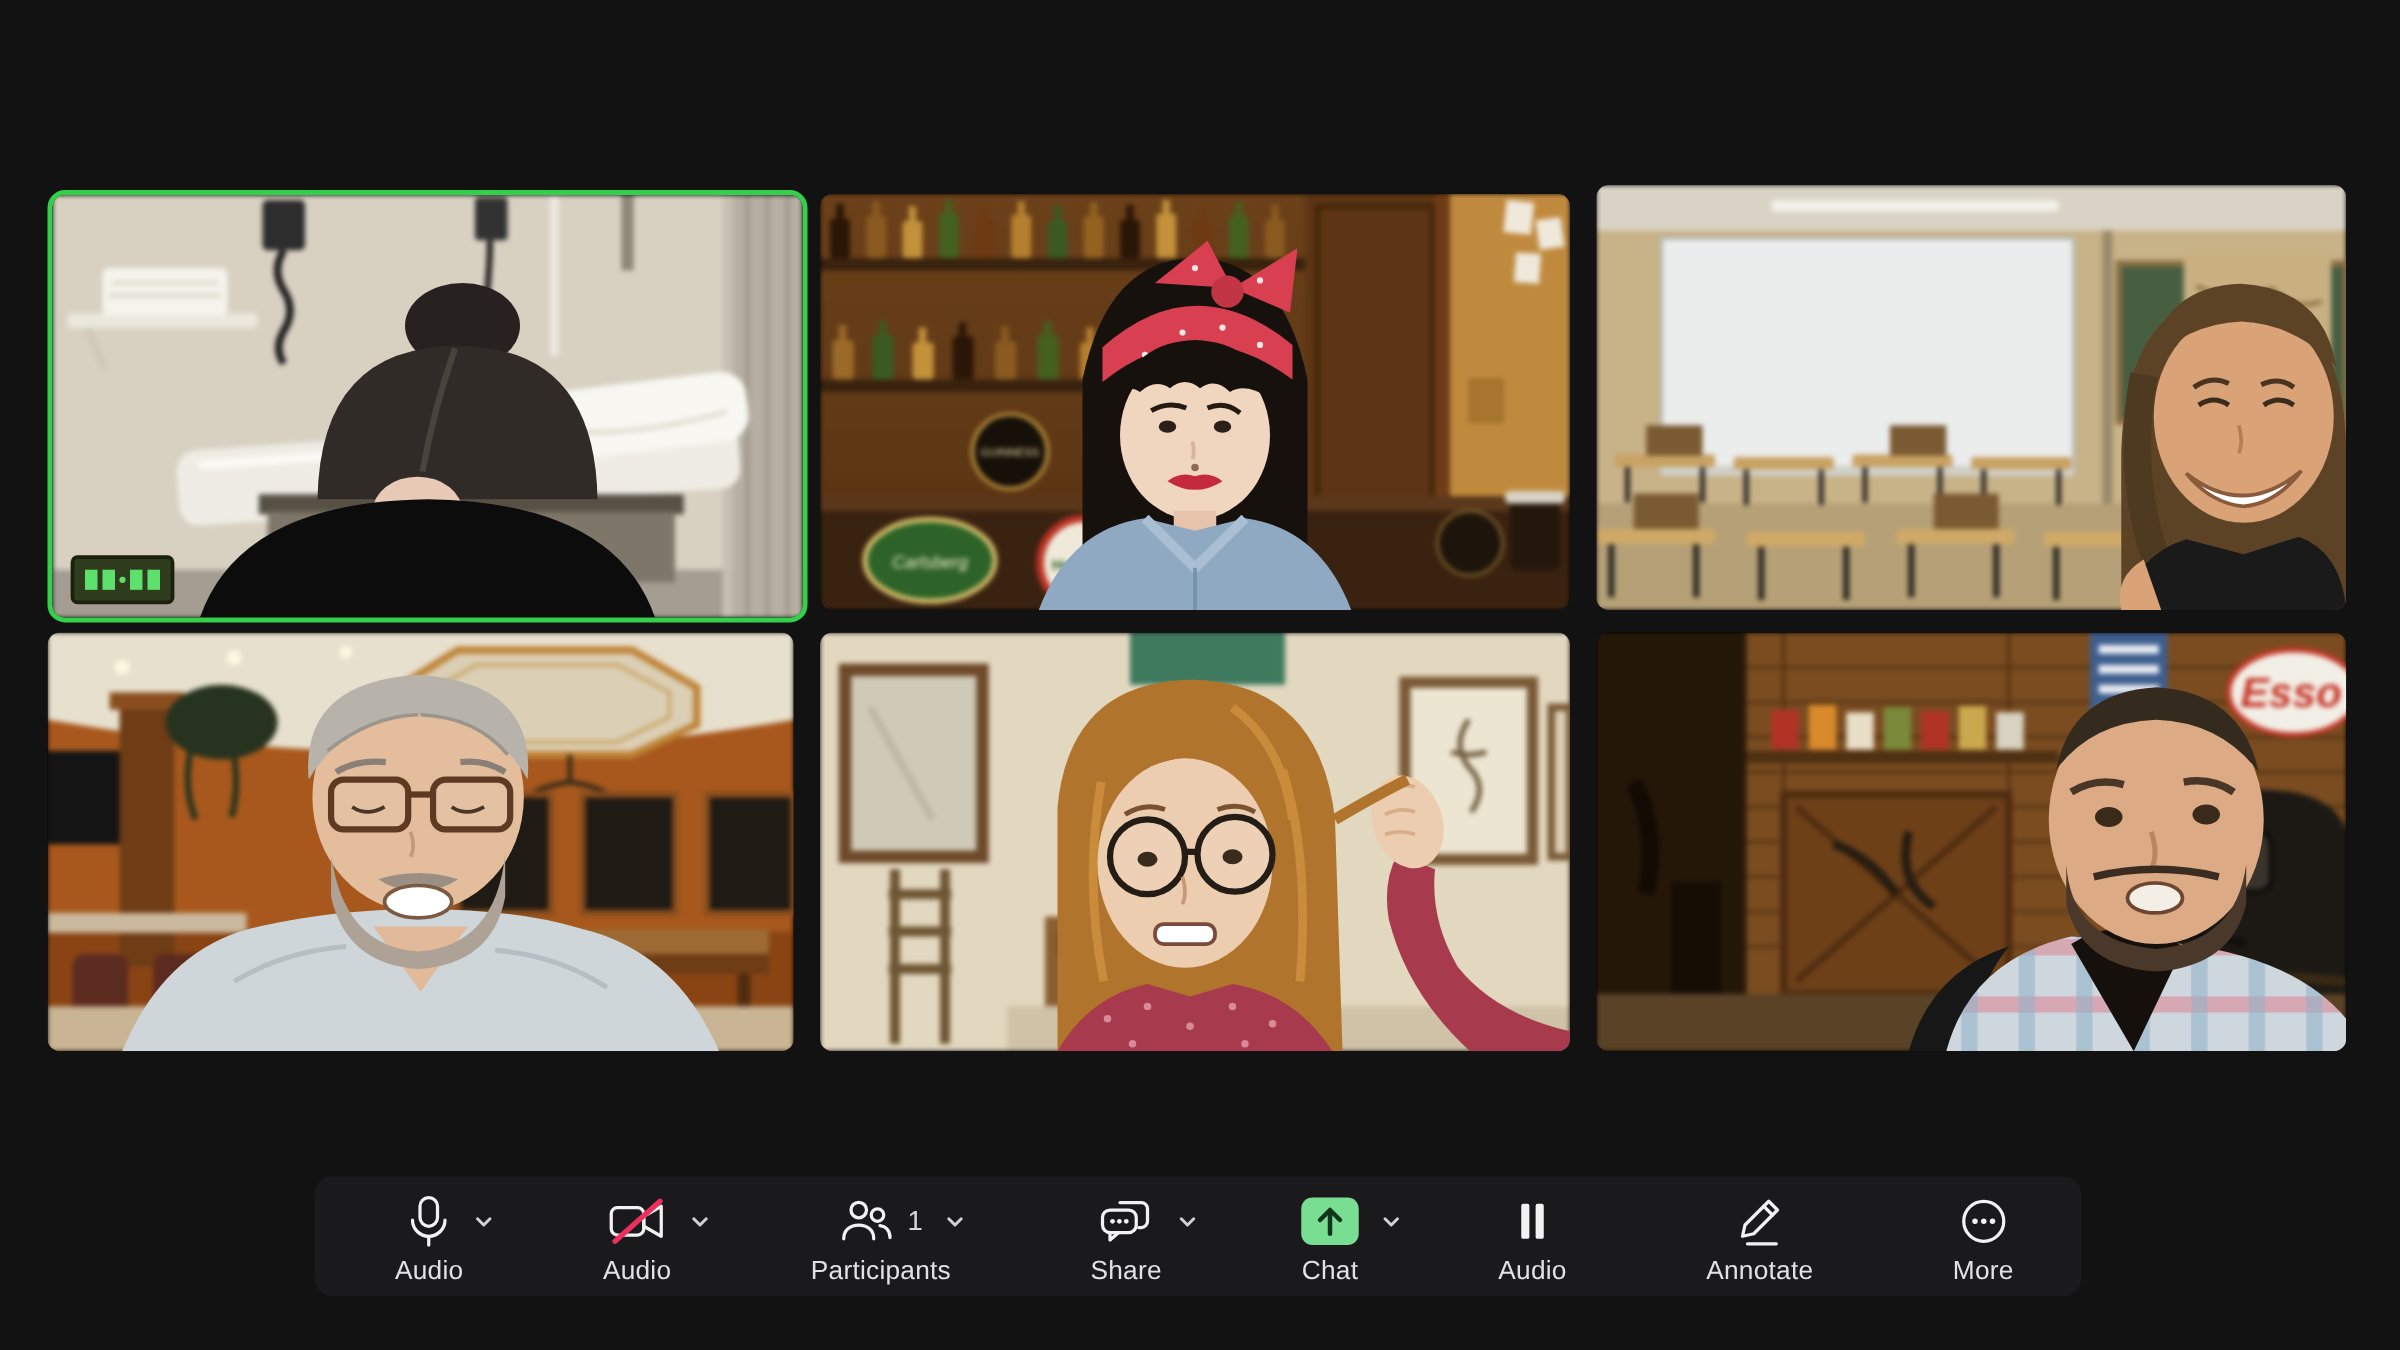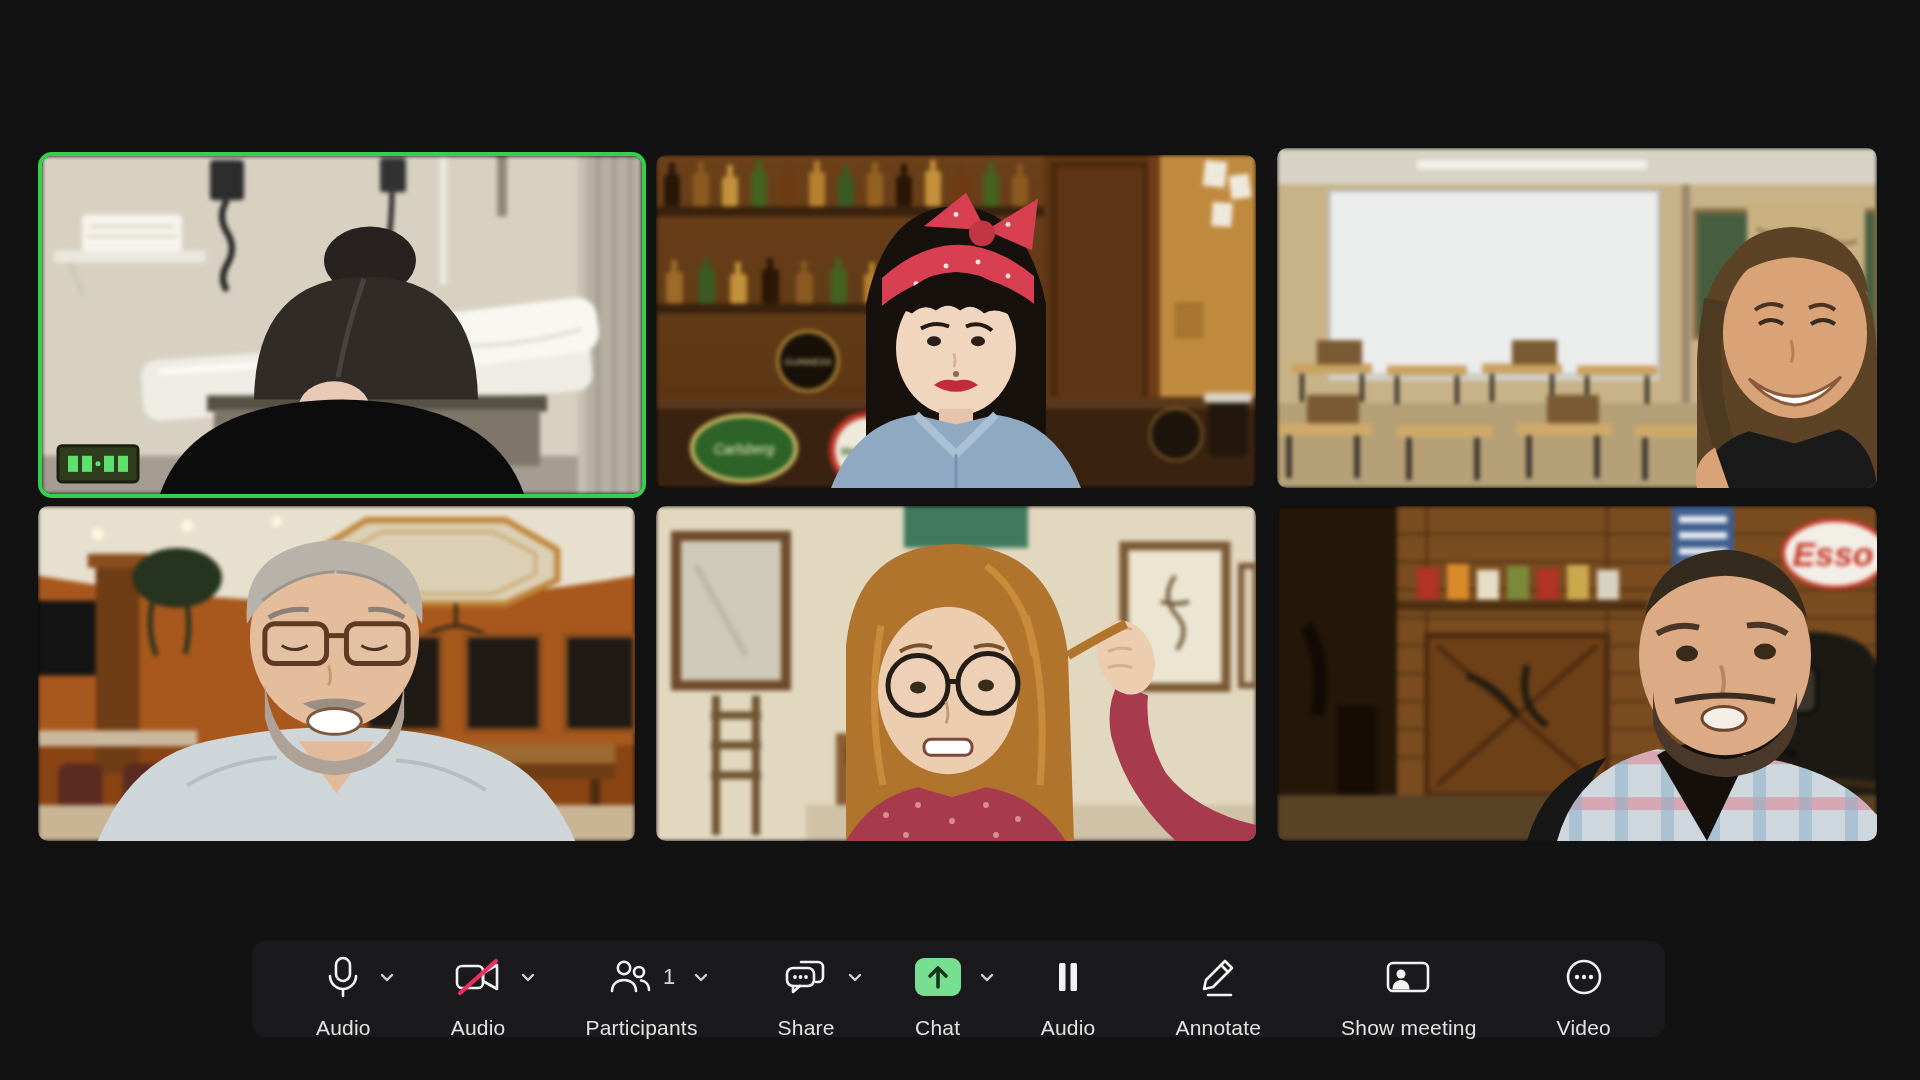--- a/index.html
+++ b/index.html
@@ -20,21 +20,21 @@
   #t4{left:38px;top:506px;width:597px;height:335px;}
   #t5{left:656px;top:506px;width:600px;height:335px;}
   #t6{left:1277px;top:506px;width:600px;height:335px;}
 
   
   .toolbar{position:absolute;left:252px;top:941px;width:1413px;height:96px;
     background:#1a1a1c;border-radius:14px;display:flex;align-items:flex-start;
     justify-content:space-between;padding:13px 54px 0 64px;box-sizing:border-box;}
   .tb-item{display:flex;flex-direction:column;align-items:center;cursor:pointer;}
   .tb-top{position:relative;height:46px;display:flex;align-items:center;justify-content:center;gap:9px;}
-  .tb-label{margin-top:16px;font-size:21px;color:#e2e2e2;letter-spacing:.2px;white-space:nowrap;}
+  .tb-label{margin-top:5px;font-size:21px;color:#e2e2e2;letter-spacing:.2px;white-space:nowrap;}
   .tb-count{font-size:22px;color:#d9d9d9;}
   .chev{position:absolute;left:100%;top:50%;transform:translateY(-50%);margin-left:16px;}
   .share-btn{width:46px;height:38px;background:#78de92;border-radius:9px;
     display:flex;align-items:center;justify-content:center;}
   .ic{display:block;}
 </style>
 </head>
 <body>
 
 <div class="stage">
@@ -577,39 +577,29 @@
           <g fill="none" stroke="#f2f2f2" stroke-width="2.6" stroke-linecap="round" stroke-linejoin="round">
             <path d="M29 5l7 7L17 31l-9 2 2-9z"></path>
             <path d="M25 9l7 7"></path>
             <path d="M12 39h23"></path>
           </g>
         </svg>
       </div>
       <div class="tb-label">Annotate</div>
     </div>
 
-    <div class="tb-item">
-      <div class="tb-top">
-        <svg class="ic" width="48" height="40" viewBox="0 0 48 40">
-          <rect x="3" y="6" width="40" height="28" rx="5" fill="none" stroke="#f2f2f2" stroke-width="2.6"></rect>
-          <circle cx="16" cy="17" r="4.5" fill="#f2f2f2"></circle>
-          <path d="M7.5 32.5c0-6 3.8-9.5 8.5-9.5s8.5 3.5 8.5 9.5z" fill="#f2f2f2"></path>
-        </svg>
-      </div>
-      <div class="tb-label">Show meeting</div>
-    </div>
 
     <div class="tb-item">
       <div class="tb-top">
         <svg class="ic" width="44" height="44" viewBox="0 0 44 44">
           <circle cx="22" cy="22" r="16" fill="none" stroke="#f2f2f2" stroke-width="2.6"></circle>
           <g fill="#f2f2f2">
               <circle cx="15" cy="22" r="2.2"></circle>
               <circle cx="22" cy="22" r="2.2"></circle>
               <circle cx="29" cy="22" r="2.2"></circle>
             </g>
         </svg>
       </div>
-      <div class="tb-label">Video</div>
+      <div class="tb-label">More</div>
     </div>
 
   </div>
 </div>
 
 </body></html>

